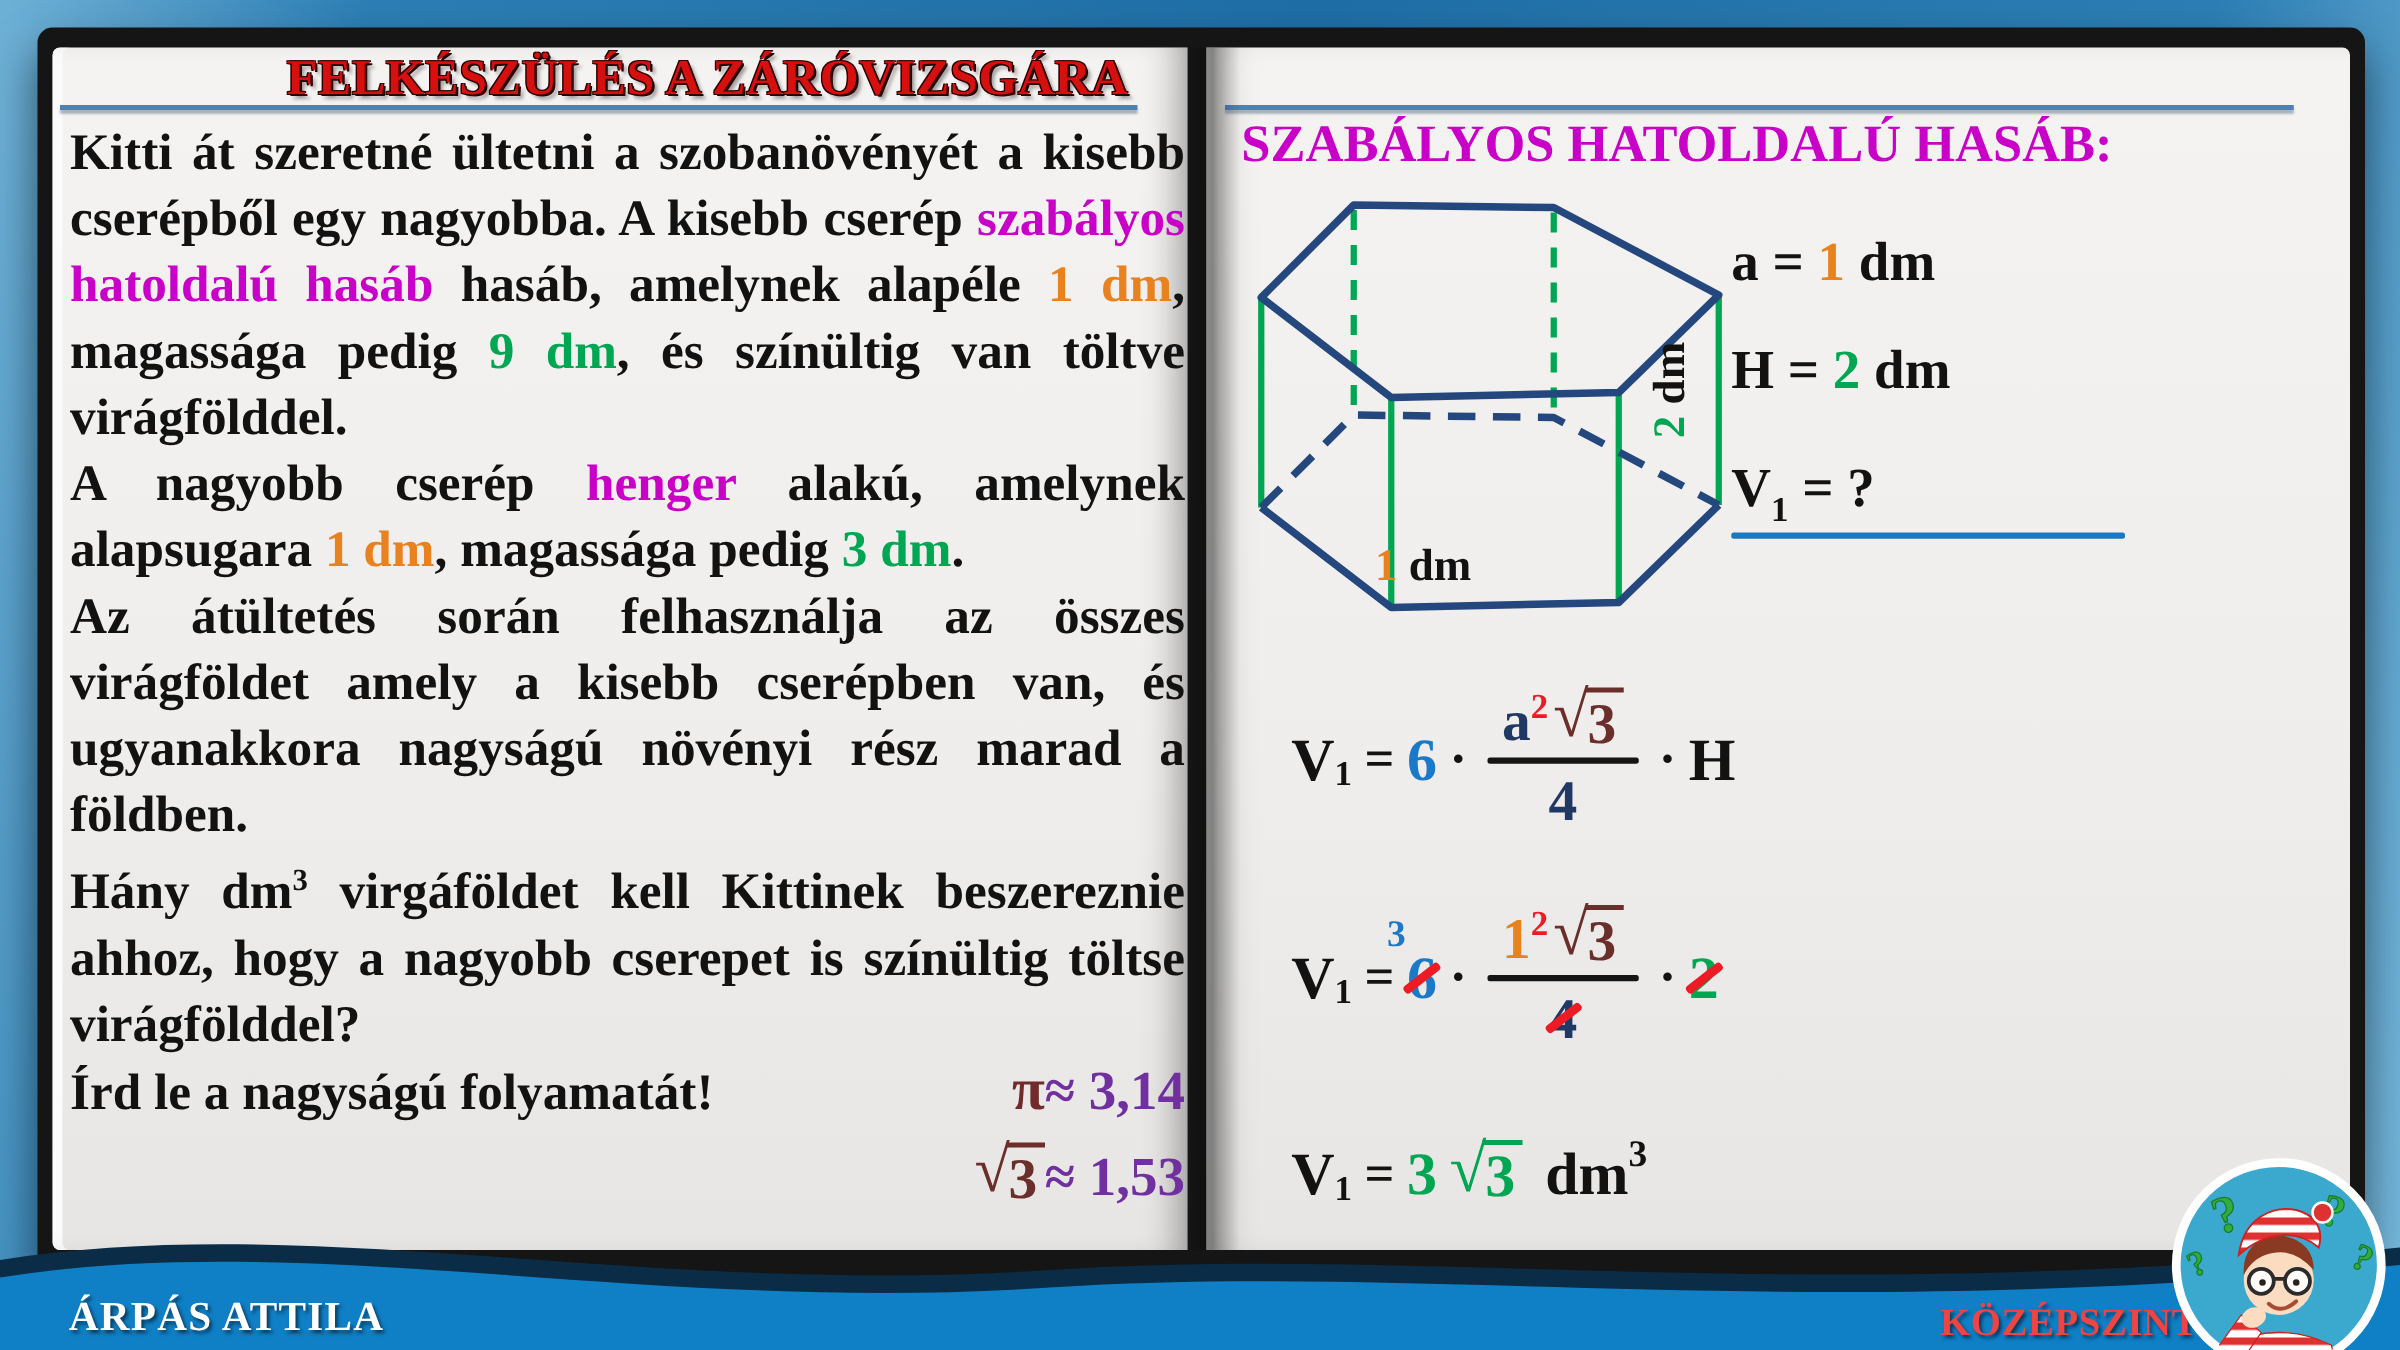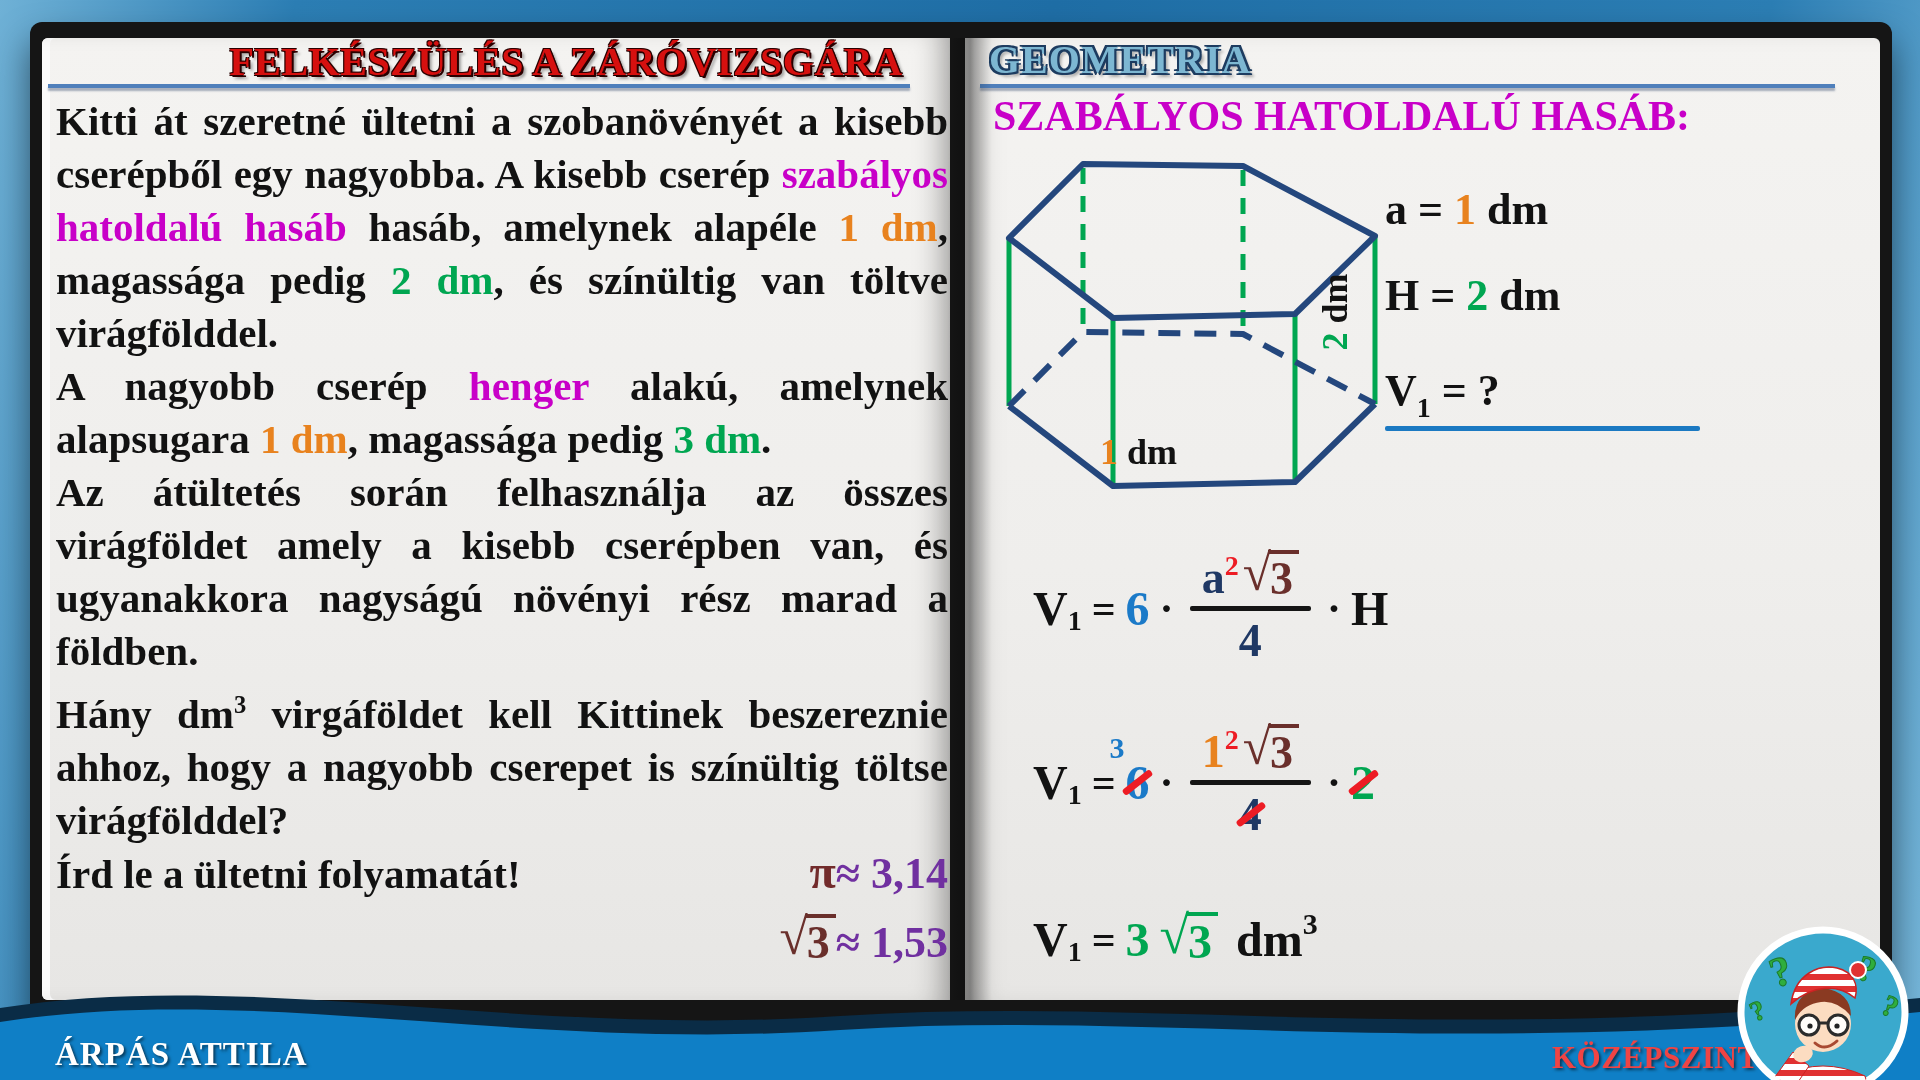--- a/index.html
+++ b/index.html
@@ -88,41 +88,40 @@
 </head>
 <body>
 
 <div class="book">
 
   <div class="page left">
     <div class="lp-title">FELKÉSZÜLÉS A ZÁRÓVIZSGÁRA</div>
     <div class="lp-rule"></div>
 
     <div class="lp-body">
-      <p><span>Kitti át szeretné ültetni a szobanövényét a kisebb cserépből egy nagyobba. A kisebb cserép </span><span class="c-magenta">szabályos hatoldalú hasáb</span><span> hasáb, amelynek alapéle </span><span class="c-orange">1 dm</span><span>, magassága pedig </span><span class="c-green">2 dm</span><span>, és színültig van töltve virágfölddel.</span></p>
+      <p><span>Kitti át szeretné ültetni a szobanövényét a kisebb cserépből egy nagyobba. A kisebb cserép </span><span class="c-magenta">szabályos hatoldalú hasáb</span><span> hasáb, amelynek alapéle </span><span class="c-orange">1 dm</span><span>, magassága pedig </span><span class="c-green">9 dm</span><span>, és színültig van töltve virágfölddel.</span></p>
       <p><span>A nagyobb cserép </span><span class="c-magenta">henger</span><span> alakú, amelynek alapsugara </span><span class="c-orange">1 dm</span><span>, magassága pedig </span><span class="c-green">3 dm</span><span>.</span></p>
       <p>Az átültetés során felhasználja az összes virágföldet amely a kisebb cserépben van, és ugyanakkora nagyságú növényi rész marad a földben.</p>
       <p><span>Hány dm</span><sup class="exp">3</sup><span> virgáföldet kell Kittinek beszereznie ahhoz, hogy a nagyobb cserepet is színültig töltse virágfölddel?</span></p>
     </div>
 
     <div class="lp-instr-row">
-      <span class="instruction">Írd le a ültetni folyamatát!</span>
+      <span class="instruction">Írd le a nagyságú folyamatát!</span>
       <span class="pi-group"><span class="pi-sym">π</span><span class="approx">≈ 3,14</span></span>
     </div>
 
     <div class="lp-sqrt-row">
       <span class="sqrt">
           <span class="s-sign">√</span>
           <span class="s-rad">3</span>
         </span><span class="approx">≈ 1,53</span>
     </div>
   </div>
 
   <div class="page right">
-    <div class="rp-title">GEOMETRIA</div>
     <div class="rp-rule"></div>
     <div class="rp-subtitle">SZABÁLYOS HATOLDALÚ HASÁB:</div>
 
     <svg class="prism" viewBox="0 0 420 345">
 
       <line x1="88" y1="16" x2="88" y2="180" stroke="#00a651" stroke-width="5" stroke-dasharray="16 12"></line>
       <line x1="248" y1="18" x2="248" y2="182" stroke="#00a651" stroke-width="5" stroke-dasharray="16 12"></line>
 
       <line x1="14" y1="86" x2="14" y2="254" stroke="#00a651" stroke-width="5"></line>
       <line x1="118" y1="166" x2="118" y2="334" stroke="#00a651" stroke-width="5"></line>

